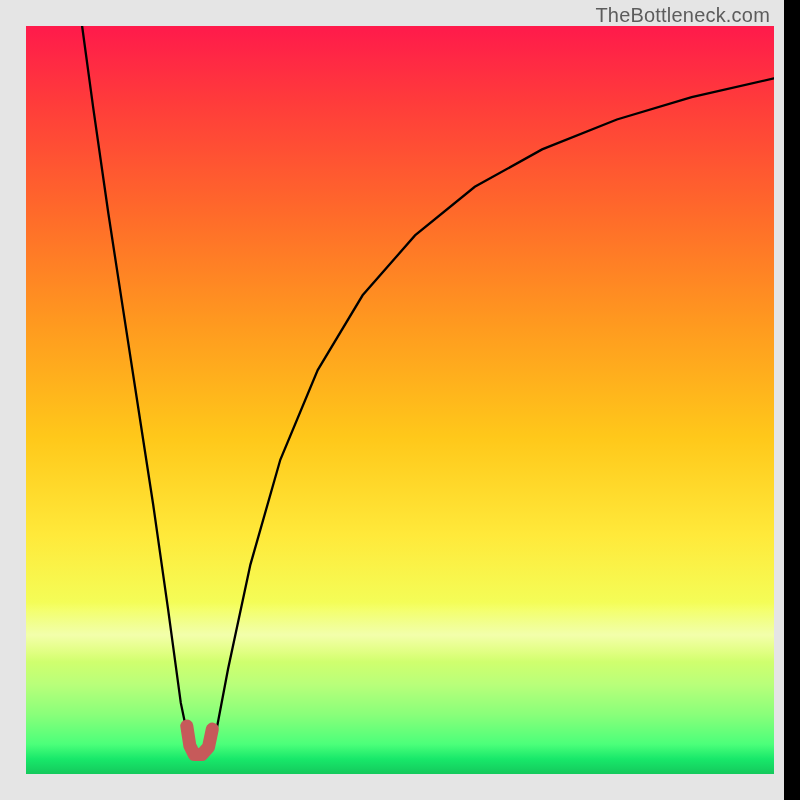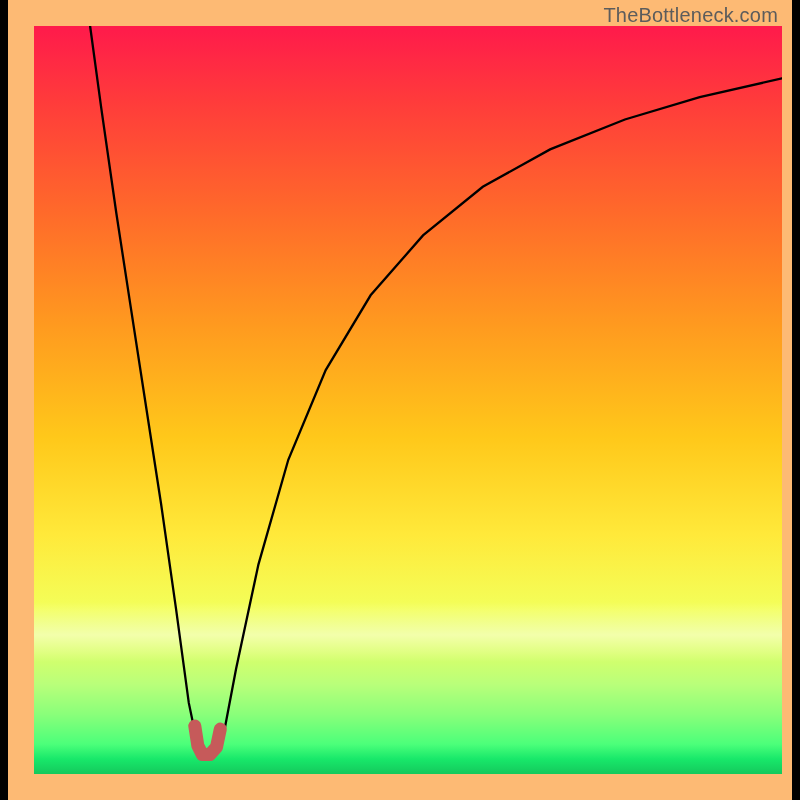--- a/index.html
+++ b/index.html
@@ -7,24 +7,24 @@
     padding: 0;
     width: 800px;
     height: 800px;
     overflow: hidden;
     background: #000;
     font-family: Arial, Helvetica, sans-serif;
   }
   .frame {
     position: absolute;
     top: 0;
-    left: 8px;
+    left: 0;
     width: 784px;
     height: 800px;
-    background: #fdba74;
+    background: #e5e5e5;
   }
   .plot {
     position: absolute;
     top: 26px;
     left: 26px;
     width: 748px;
     height: 748px;
     overflow: hidden;
   }
   .gradient {

